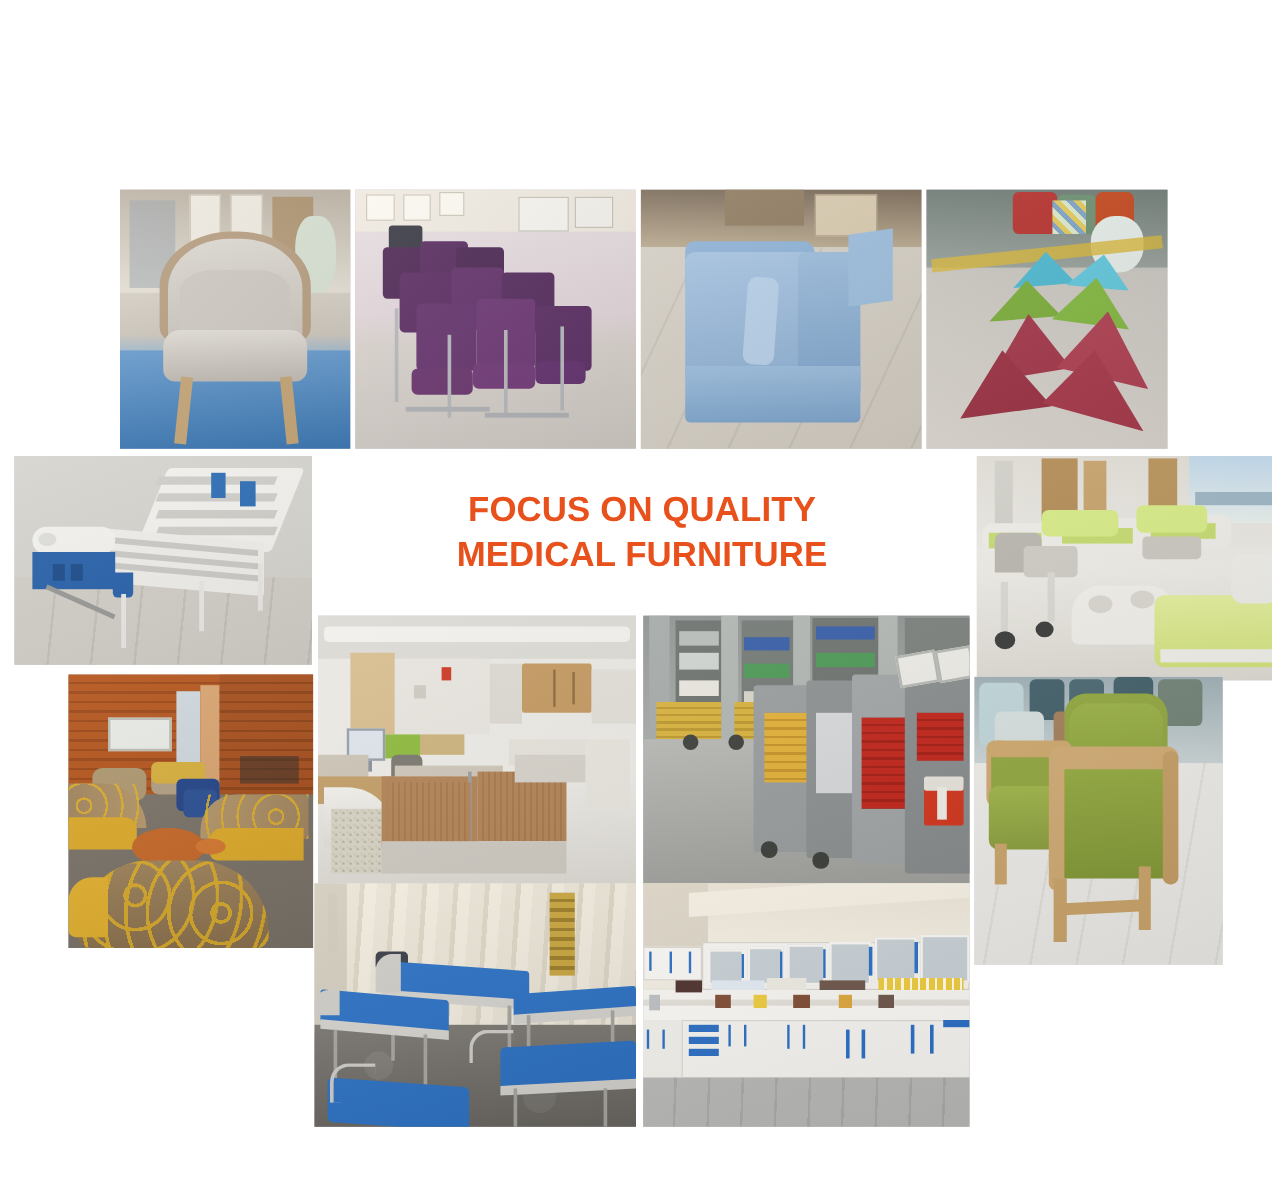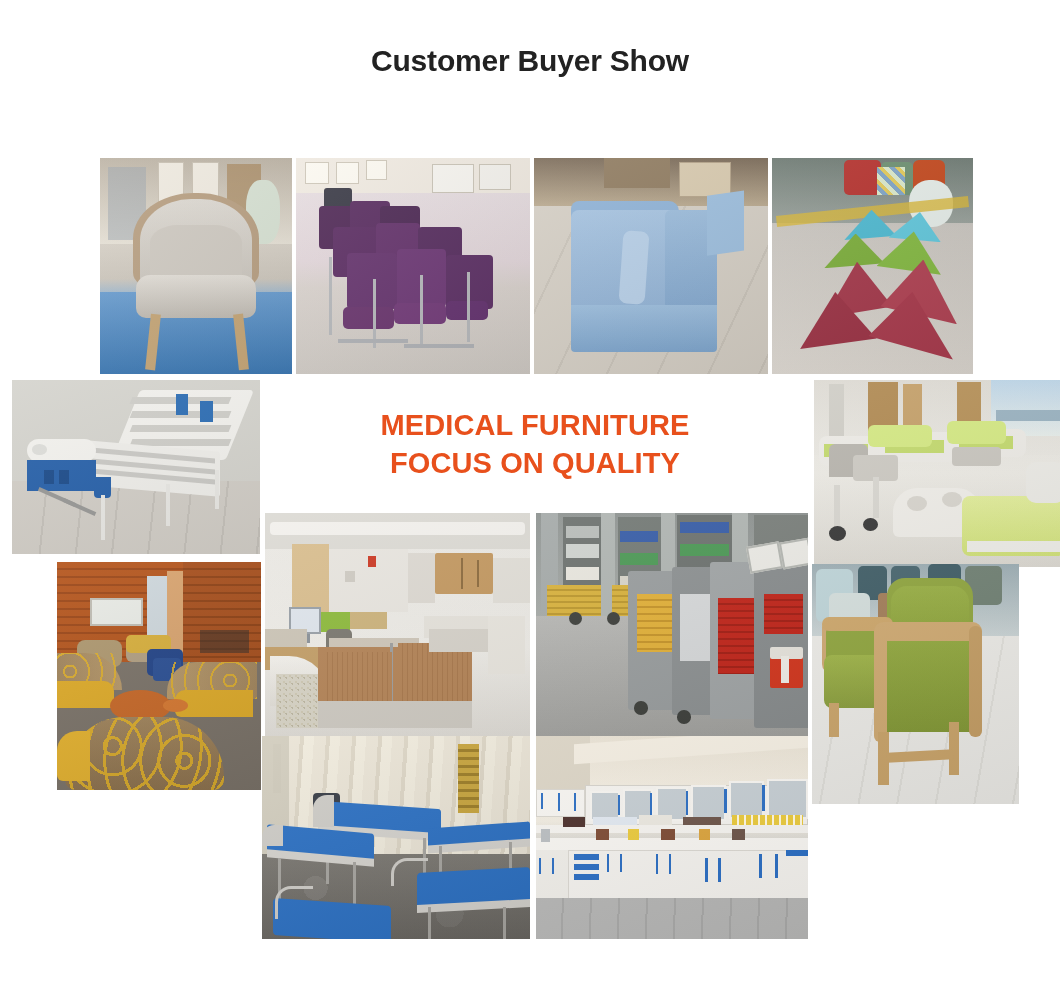--- a/index.html
+++ b/index.html
@@ -65,21 +65,20 @@
     white-space: nowrap;
     font-family: "Liberation Sans", "DejaVu Sans", sans-serif;
   }
 </style>
 </head>
 <body>
 
 <div id="page">
 
   <div class="header">
-    <div class="title">Customer Buyer Show</div>
   </div>
 
   <div class="tile" style="left:100px;top:158px;width:192px;height:216px;" aria-label="Grey upholstered tub armchair with wooden frame on blue floor">
     <div class="ph" style="background:linear-gradient(180deg,#cfc8be 0%,#d8d2c8 38%,#cdc7bd 56%,#8fb4d6 66%,#5f94c8 100%);">
       <div class="l" style="left:0;top:0;width:100%;height:40%;background:linear-gradient(180deg,#bdb4a6,#e6e1d6);"></div>
       <div class="l" style="left:4%;top:4%;width:20%;height:34%;background:#9aa3ad;opacity:.5;"></div>
       <div class="l" style="left:30%;top:2%;width:14%;height:20%;background:#efeae0;border:1px solid #c9c1b3;"></div>
       <div class="l" style="left:48%;top:2%;width:14%;height:20%;background:#efeae0;border:1px solid #c9c1b3;"></div>
       <div class="l" style="left:66%;top:3%;width:18%;height:26%;background:#a98b63;opacity:.75;"></div>
       <div class="l" style="left:76%;top:10%;width:18%;height:30%;background:#d8e2d4;border-radius:40%;"></div>
@@ -198,22 +197,22 @@
       <div class="l" style="left:36%;top:66%;width:4px;height:26%;background:#e9e8e4;"></div>
       <div class="l" style="left:62%;top:60%;width:4px;height:24%;background:#e9e8e4;"></div>
       <div class="l" style="left:82%;top:52%;width:4px;height:22%;background:#e9e8e4;"></div>
       <div class="l" style="left:10%;top:66%;width:16%;height:4px;background:#9a9a98;transform:rotate(24deg);"></div>
       <div class="l" style="left:20%;top:72%;width:14%;height:4px;background:#9a9a98;transform:rotate(24deg);"></div>
       <div class="l" style="left:0;top:0;width:100%;height:100%;background:linear-gradient(160deg,rgba(255,255,255,.07),rgba(0,0,0,.06));"></div>
     </div>
   </div>
 
   <div class="slogan" style="left:262px;top:378px;width:546px;height:132px;">
+    <div class="line">FOCUS ON QUALITY</div>
     <div class="line">MEDICAL FURNITURE</div>
-    <div class="line">FOCUS ON QUALITY</div>
   </div>
 
   <div class="tile" style="left:814px;top:380px;width:246px;height:187px;" aria-label="Hospital ward with green-linen beds and overbed tables">
     <div class="ph" style="background:linear-gradient(180deg,#e4e2dc 0%,#eceae4 50%,#dedbd4 100%);">
       <div class="l" style="left:0;top:0;width:100%;height:40%;background:linear-gradient(180deg,#dcd9d2,#e9e7e1);"></div>
       <div class="l" style="left:6%;top:2%;width:6%;height:30%;background:#cfcdc6;"></div>
       <div class="l" style="left:22%;top:1%;width:12%;height:28%;background:#b08a53;"></div>
       <div class="l" style="left:36%;top:2%;width:8%;height:26%;background:#c4a06a;"></div>
       <div class="l" style="left:58%;top:1%;width:10%;height:22%;background:#b59058;"></div>
       <div class="l" style="left:72%;top:0;width:28%;height:30%;background:linear-gradient(180deg,#bcd4e6,#e6ece9);"></div>

